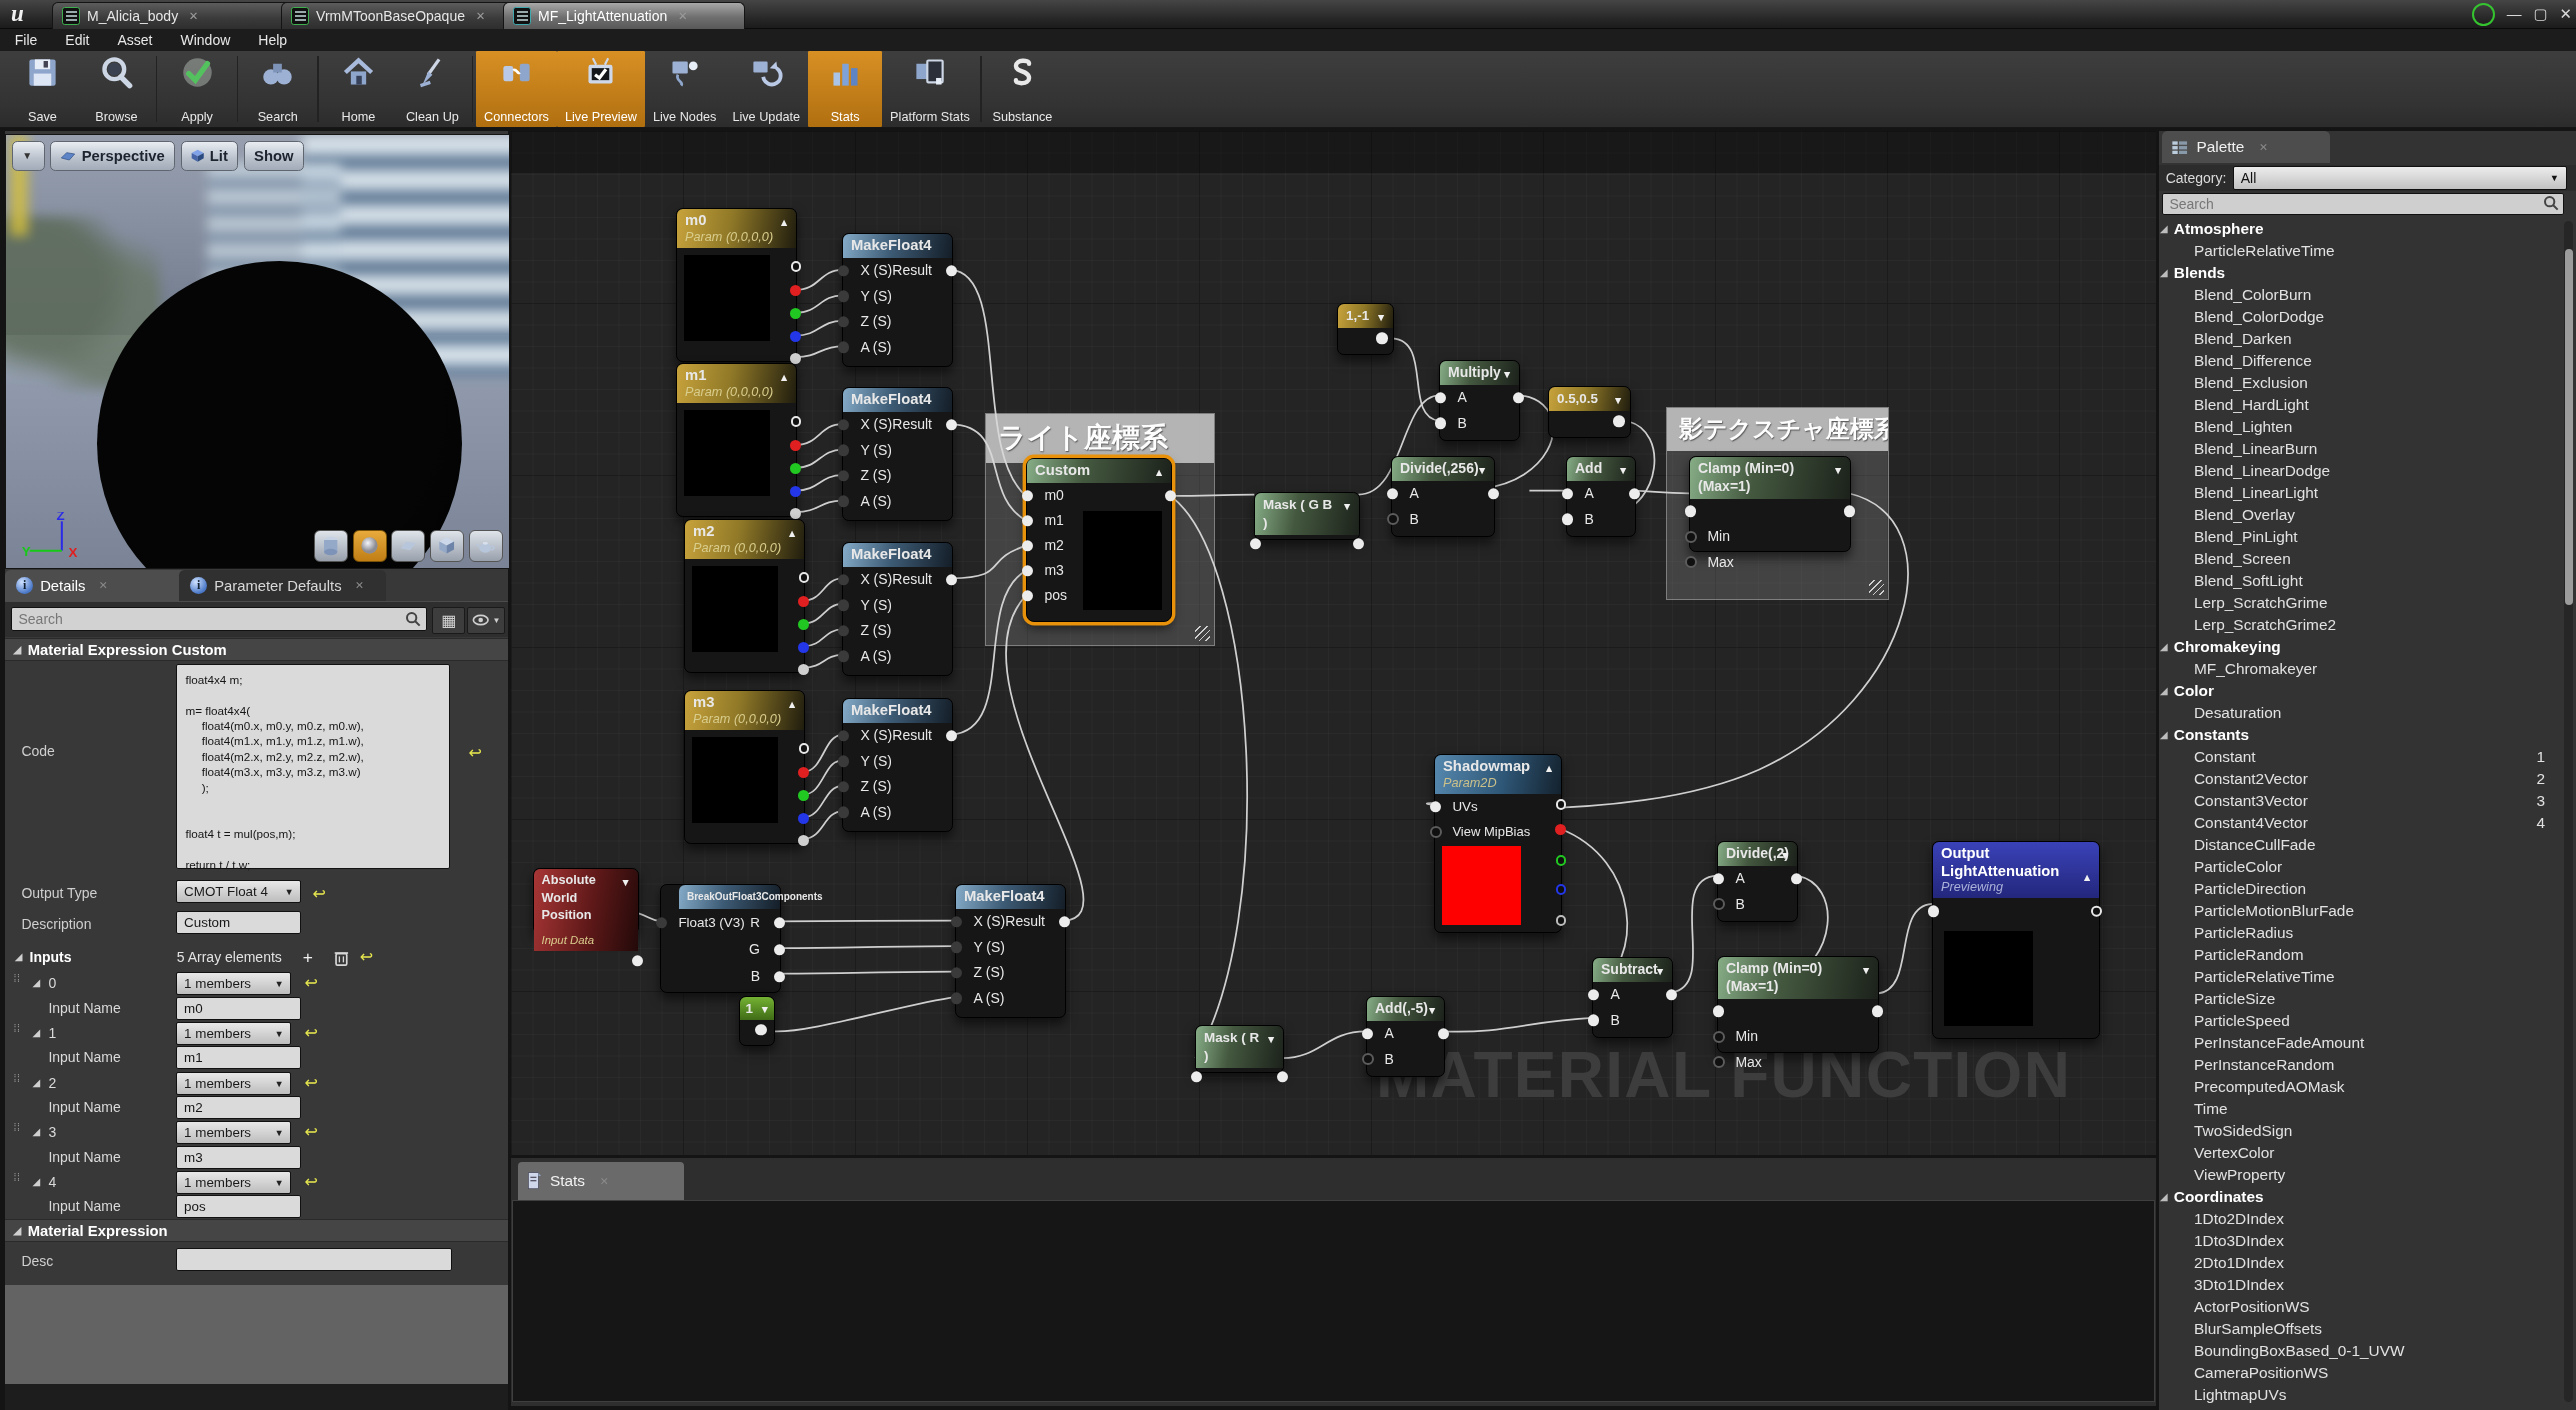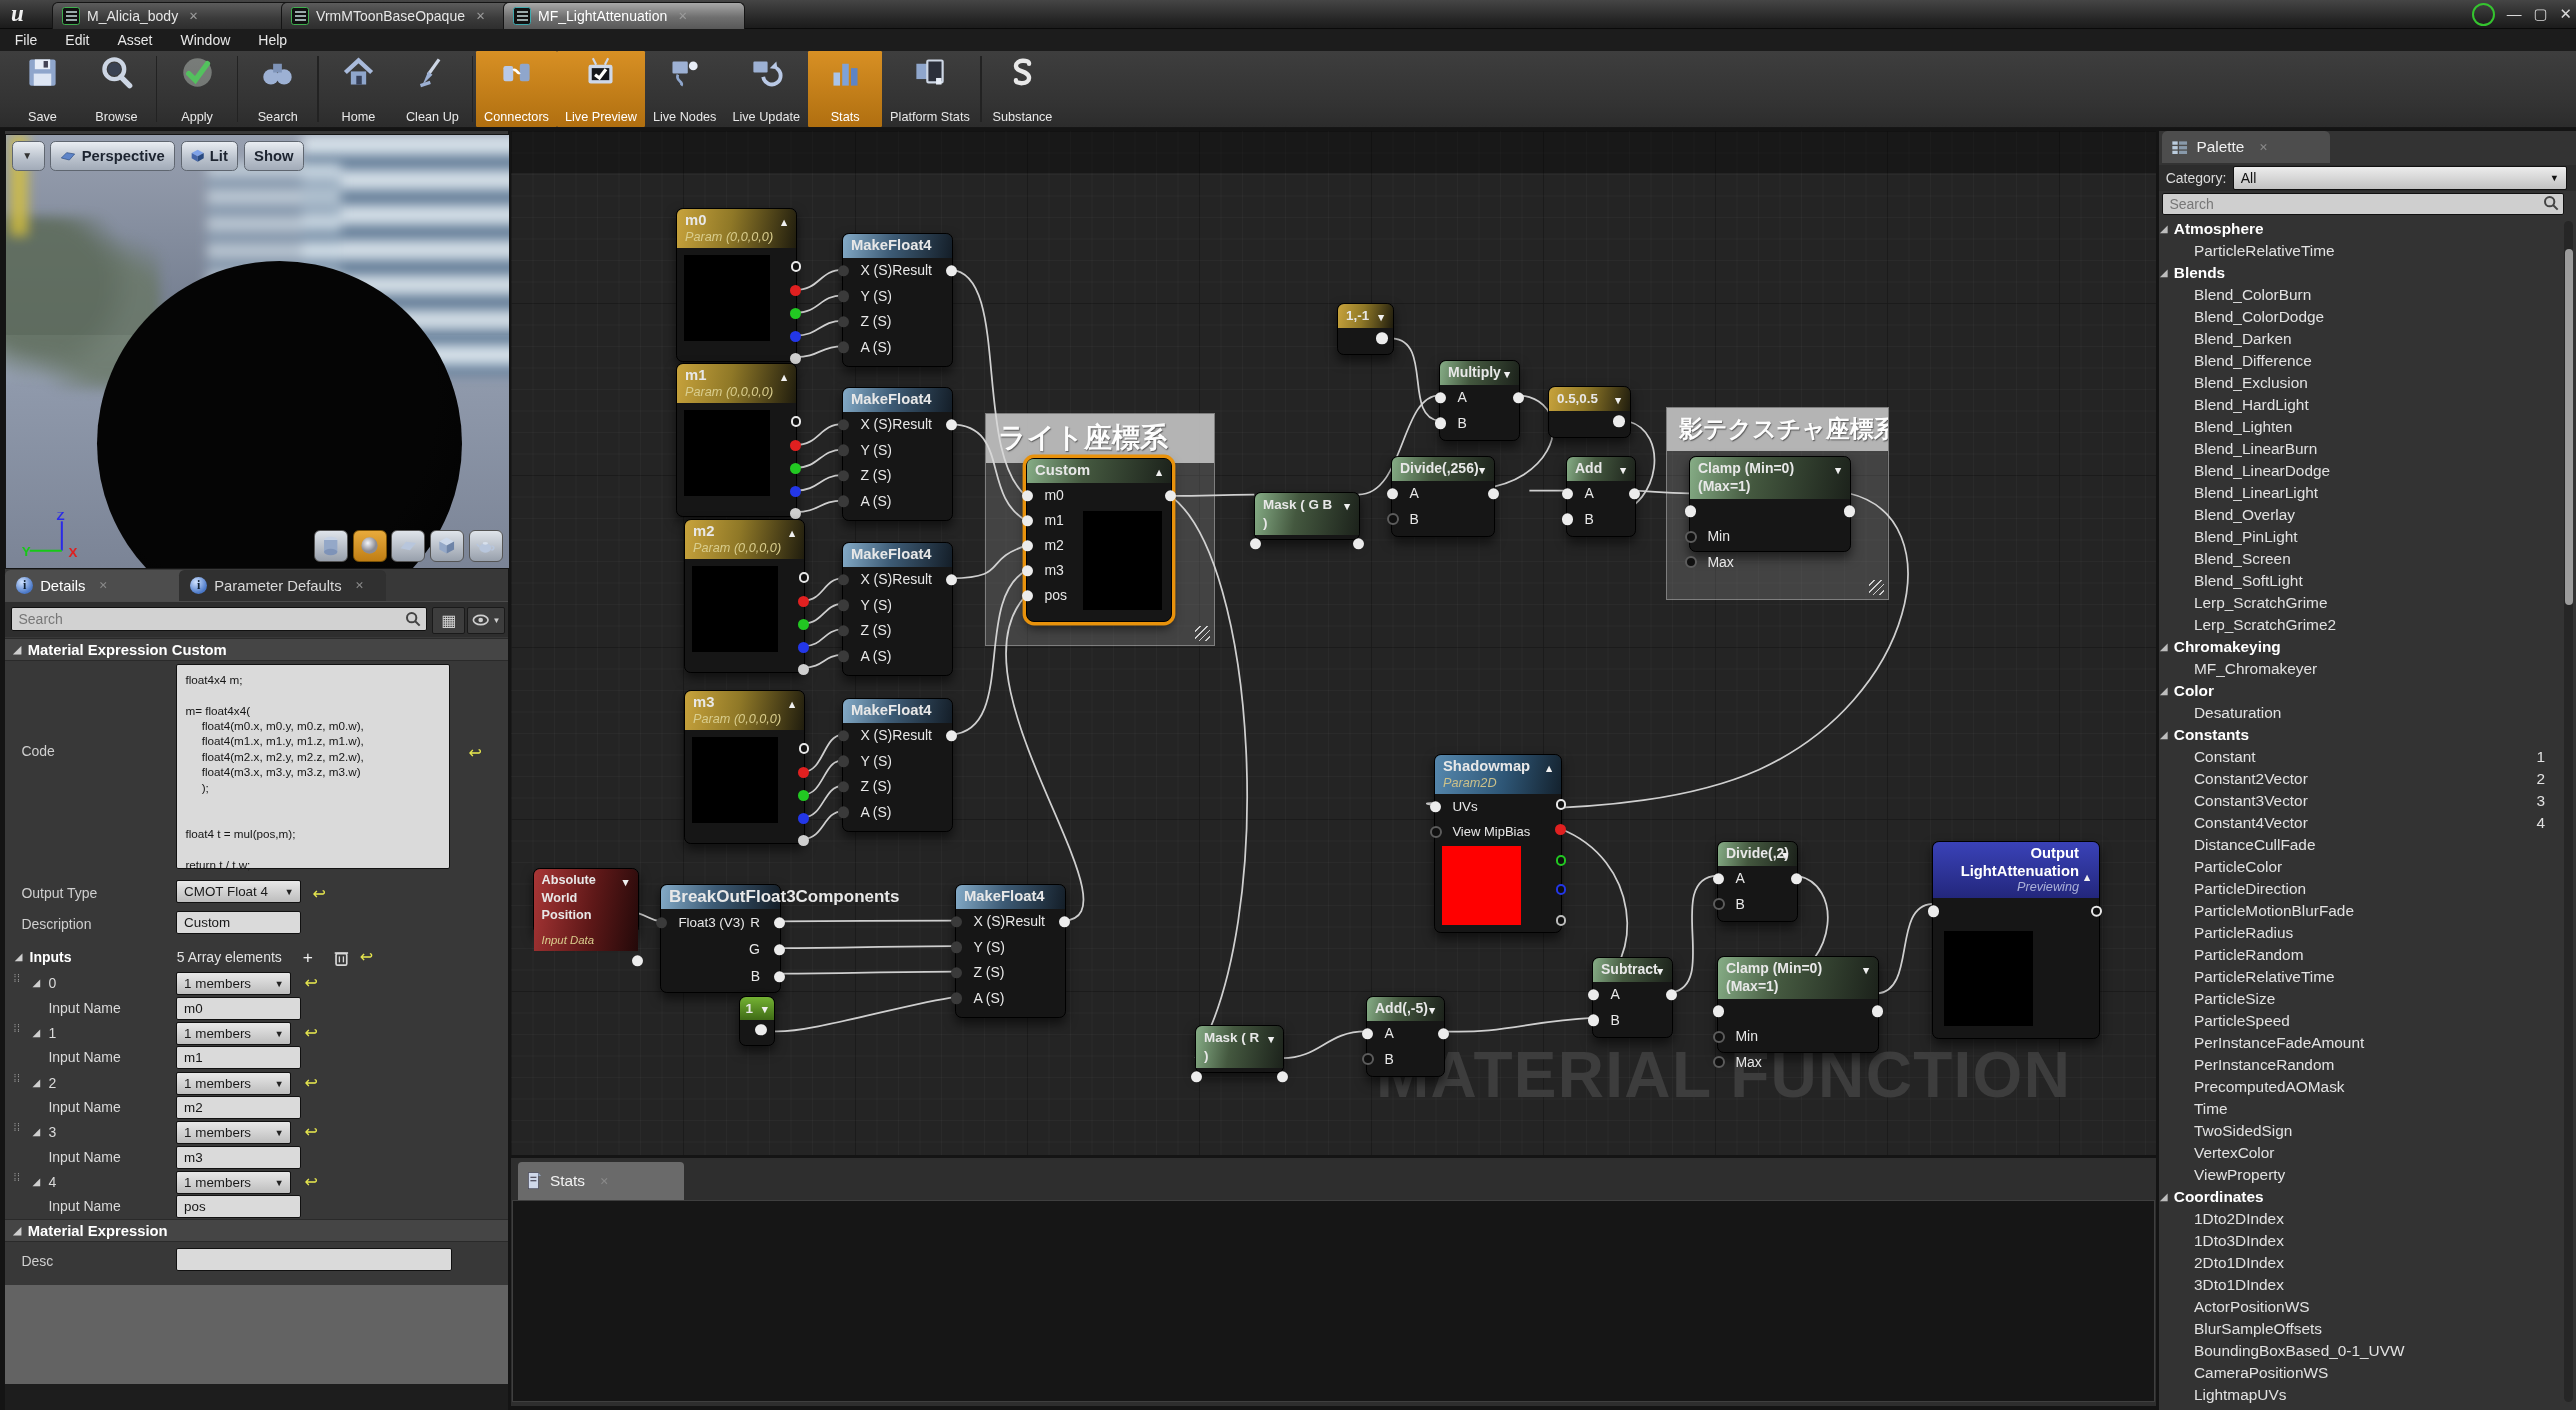--- a/index.html
+++ b/index.html
@@ -776,21 +776,21 @@
     </div>
 
     <div class="node" style="left:21.5px;top:737px;width:104px;height:64px;">
       <div class="nhdr hdr-red" style="font-size:12.7px;padding-right:17.4px;"><span>Absolute World Position</span><span class="sub" style="font-size:11.4px;margin-top:8px;">Input Data</span><span class="collapse">▼</span></div>
       <div class="nrow" style="height:20px;">
           <span class="pin out"></span>
         </div>
     </div>
 
     <div class="node" style="left:149px;top:753px;width:119px;height:107px;">
-      <div class="nhdr hdr-blue" style="font-size:17px;padding-right:6.7px;"><span>BreakOutFloat3Components</span></div>
+      <div class="nhdr hdr-blue" style="font-size:10px;padding-right:6.7px;margin-left:18px;"><span>BreakOutFloat3Components</span></div>
       <div class="nrow" style="height:27px;line-height:27px;font-size:13.4px;"><span class="pin in dim"></span><span>Float3 (V3)</span><span class="rt">R</span><span class="pin out"></span></div>
       <div class="nrow" style="height:27px;line-height:27px;">
           <span class="rt">G</span>
           <span class="pin out"></span>
         </div>
       <div class="nrow" style="height:27px;line-height:27px;">
           <span class="rt">B</span>
           <span class="pin out"></span>
         </div>
     </div>
@@ -840,21 +840,21 @@
       <div class="nhdr hdr-green" style="font-size:14px;"><span>Clamp (Min=0) (Max=1)</span><span class="collapse">▼</span></div>
       <div class="nrow">
           <span class="pin in"></span>
           <span class="pin out"></span>
         </div>
       <div class="nrow"><span class="pin in hollow"></span><span>Min</span></div>
       <div class="nrow"><span class="pin in hollow"></span><span>Max</span></div>
     </div>
 
     <div class="node" style="left:1421px;top:710px;width:166px;height:196px;">
-      <div class="nhdr hdr-indigo" style="font-size:14.8px;text-align:right;"><span>Output LightAttenuation</span><span class="sub">Previewing</span><span class="collapse" style="top:27px;">▲</span></div>
+      <div class="nhdr hdr-indigo" style="font-size:14.8px;"><span>Output LightAttenuation</span><span class="sub">Previewing</span><span class="collapse" style="top:27px;">▲</span></div>
       <div class="nrow">
           <span class="pin in"></span>
           <span class="pin ring" style="right:-2.7px;left:auto;"></span>
         </div>
       <div class="preview" style="left:10.7px;top:89px;width:89px;height:95px;"></div>
     </div>
   </section>
 
   <section id="stats">
     <div id="stats-tab">

